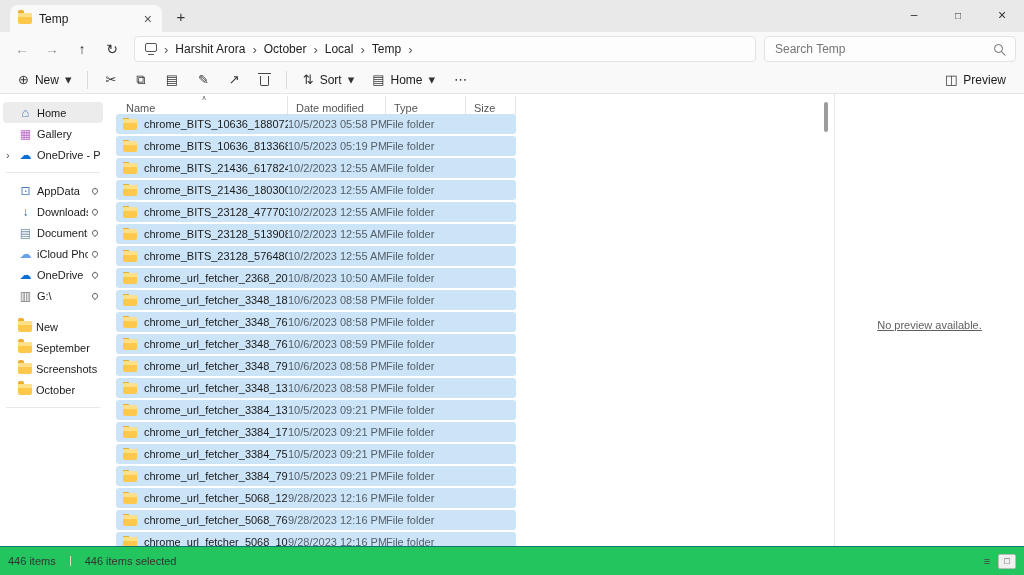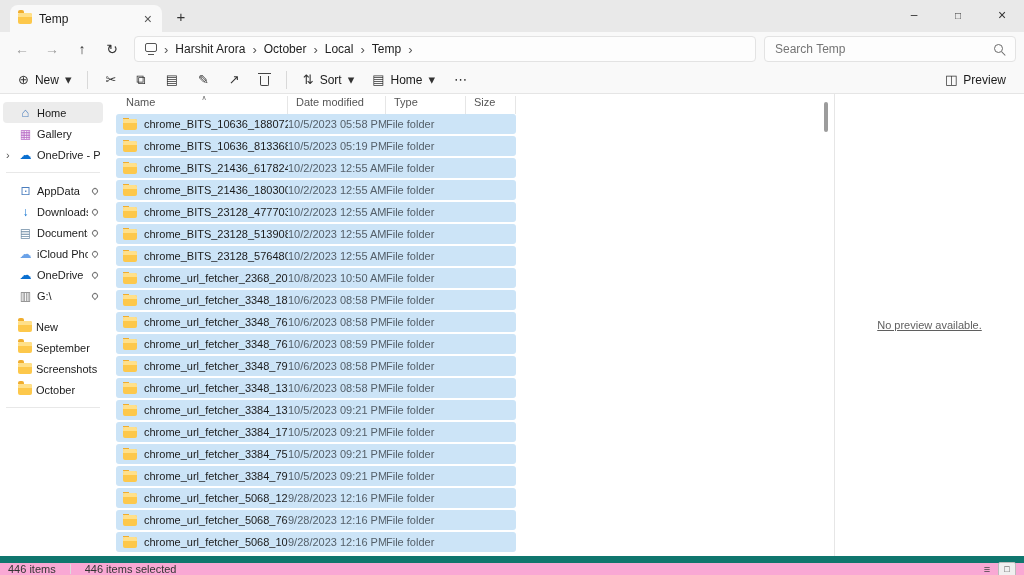--- a/index.html
+++ b/index.html
@@ -62,21 +62,21 @@
   .pin { display: none; }
   .pin.show { display: inline-block; flex: none; width: 6px; height: 6px; border: 1.2px solid #777;
     border-radius: 50% 50% 50% 0; transform: rotate(-45deg); margin-right: 2px; }
   .s-sep { border-top: 1px solid #e8e8e8; margin: 7px 3px; }
   .s-gap { height: 10px; }
 
   
   .filearea { width: 728px; flex: none; position: relative; padding-top: 2px; }
   .colheader { height: 18px; display: flex; align-items: center; margin-left: 10px;
     font-size: 11px; color: #555; }
-  .col { display: flex; align-items: flex-start; height: 100%; border-right: 1px solid #e6e6e6;
+  .col { display: flex; align-items: flex-end; height: 100%; border-right: 1px solid #e6e6e6;
     padding-left: 8px; position: relative; }
   .col-name { width: 172px; padding-left: 10px; }
   .col-date { width: 98px; }
   .col-type { width: 80px; }
   .col-size { width: 50px; }
   .sort-caret { position: absolute; top: -2px; left: 50%; font-size: 7px; color: #666; }
   .sort-caret::before { content: "∧"; }
   .rows { margin-left: 10px; }
   .frow { width: 400px; height: 20px; margin-bottom: 2px; display: flex; align-items: center;
     border-radius: 3px; font-size: 11px; }
@@ -88,22 +88,22 @@
   .c-type { width: 80px; color: #55606a; }
   .c-size { width: 50px; color: #55606a; }
   .vscroll { position: absolute; top: 2px; right: 4px; width: 6px; bottom: 0; }
   .vscroll .thumb { width: 4px; height: 30px; background: #9c9c9c; border-radius: 2px; margin-top: 6px; }
 
   
   .preview { flex: 1; border-left: 1px solid #e6e6e6; display: flex; align-items: center;
     justify-content: center; color: #5f5f5f; font-size: 11px; text-decoration: underline; }
 
   
-  .statusbar { position: absolute; left: 0; right: 0; bottom: 0; height: 19px; border-top: 7px solid #0f766e;
-    background: #f9a8d4; display: flex; align-items: center; padding: 0 8px; font-size: 11px; color: #333; }
+  .statusbar { position: absolute; left: 0; right: 0; bottom: 0; height: 29px; border-top: 1px solid #0f766e;
+    background: #22c55e; display: flex; align-items: center; padding: 0 8px; font-size: 11px; color: #333; }
   .sb-text { margin-right: 14px; }
   .sb-div { width: 1px; height: 10px; background: #dcdcdc; margin-right: 14px; }
   .sb-spacer { flex: 1; }
   .sb-ic { width: 18px; height: 15px; display: flex; align-items: center; justify-content: center;
     font-size: 11px; color: #444; border: 1px solid transparent; border-radius: 2px; margin-left: 2px; }
   .sb-ic.active { border-color: #bbb; background: #f0f0f0; }
 
   
   .icon-back::before { content: "←"; }
   .icon-forward::before { content: "→"; }

